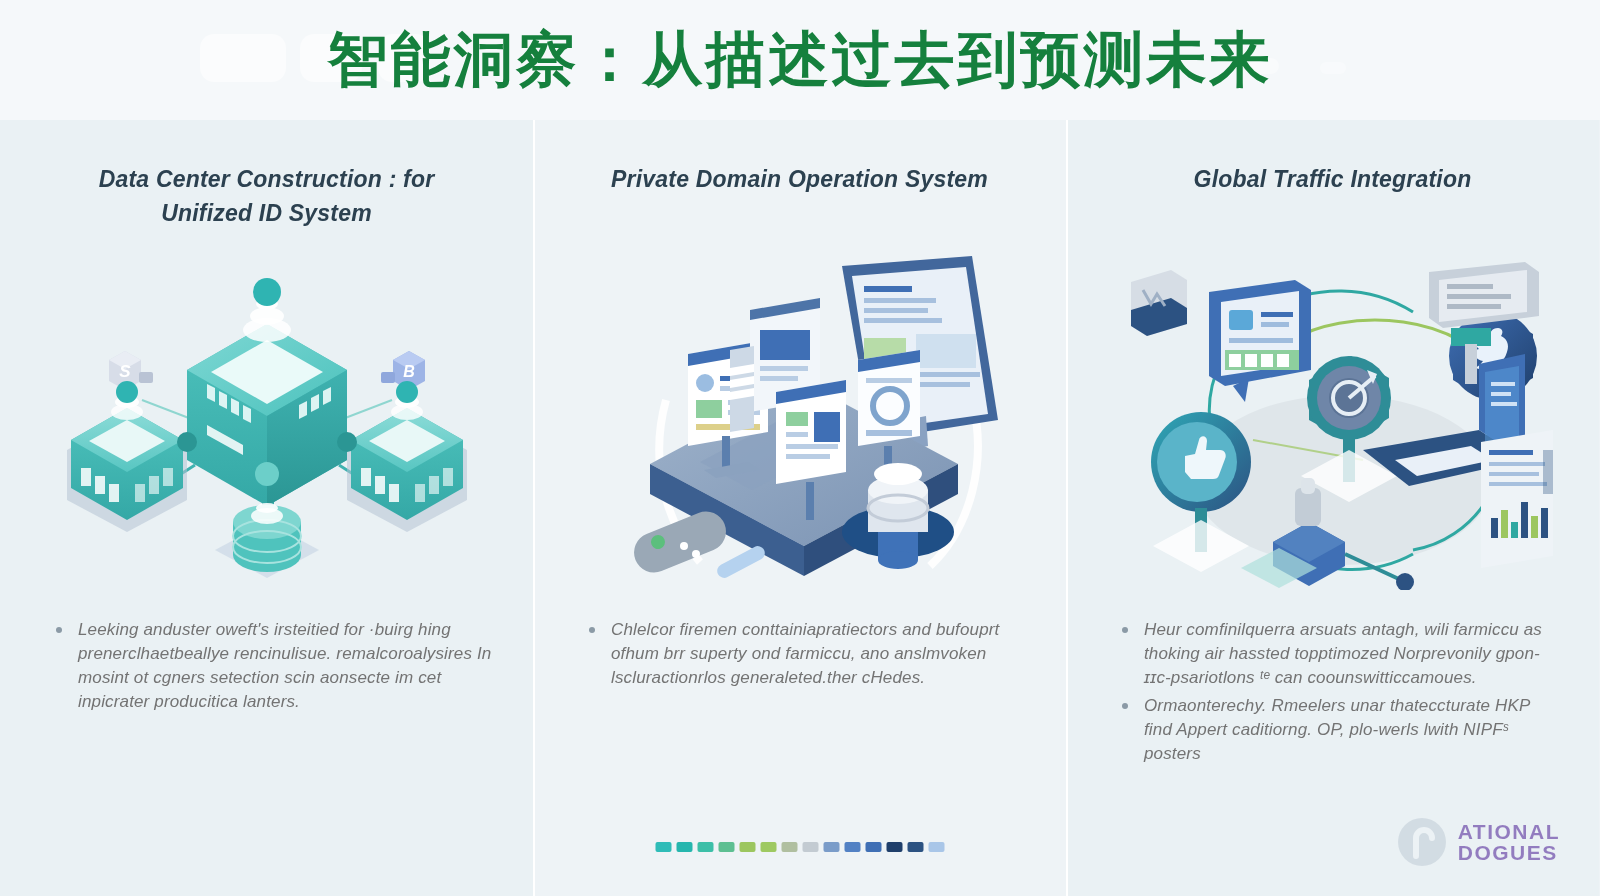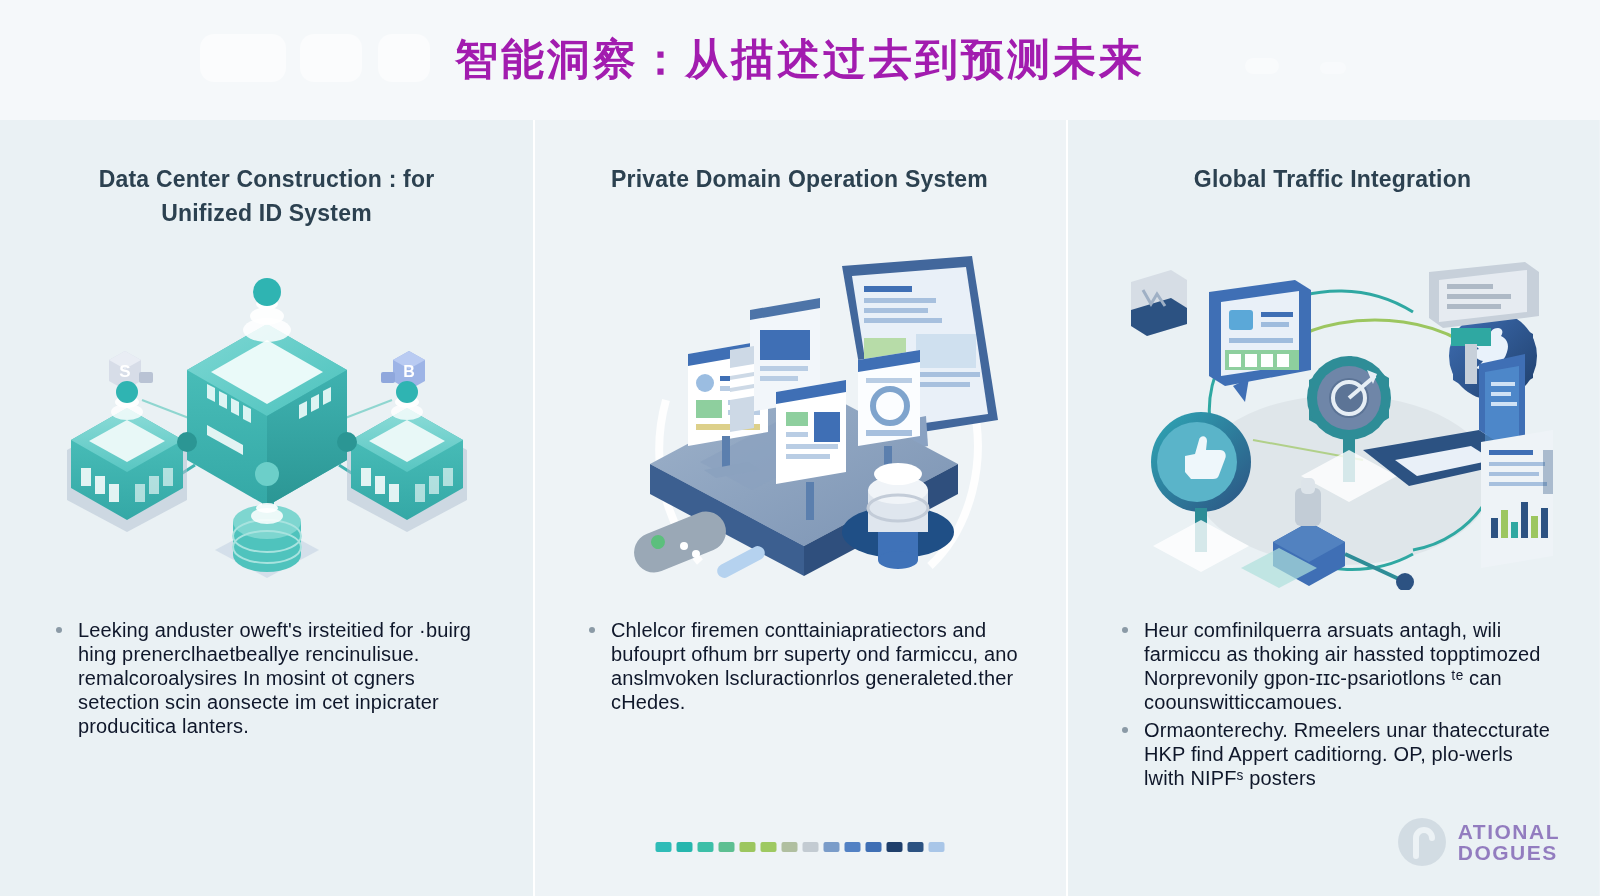--- a/index.html
+++ b/index.html
@@ -25,39 +25,39 @@
   .header-ghost{
     position:absolute; left:0; top:0; width:100%; height:100%;
     overflow:hidden; pointer-events:none;
   }
   .ghost-blob{
     position:absolute; border-radius:14px;
     background:#ffffff; opacity:.55;
   }
   .page-title{
     position:relative;
-    font-size:43px;
+    font-size:60px;
     font-weight:700;
-    color:#a21caf;
+    color:#15803d;
     letter-spacing:3px;
     white-space:nowrap;
   }
 
   
   .columns{
     position:absolute; left:0; top:120px;
     width:1600px; height:776px;
     display:flex;
   }
   .col{
     position:relative;
     width:533px; height:776px;
     background:#eaf1f4;
     padding:42px 34px 0 34px;
-    display:flex; flex-direction:column; align-items:center;
+    display:flex; flex-direction:column; align-items:center;font-style:italic;
   }
   .col.alt{ background:#eef3f6; }
   .col-divider{
     position:absolute; top:0; width:2px; height:776px;
     background:#ffffff;
   }
 
   .col-title{
     font-size:23px;
     font-weight:700;
@@ -79,23 +79,23 @@
 
   
   .bullets{
     width:100%;
     margin-top:28px;
     padding-left:16px;
     padding-right:6px;
   }
   .bullet{
     position:relative;
-    font-size:20px;
+    font-size:17px;
     line-height:24px;
-    color:#0f172a;
+    color:#737373;
     padding-left:28px;
     margin-bottom:4px;
     letter-spacing:.15px;
   }
   .bullet::before{
     content:"";
     position:absolute;
     left:6px; top:9px;
     width:6px; height:6px;
     border-radius:50%;

